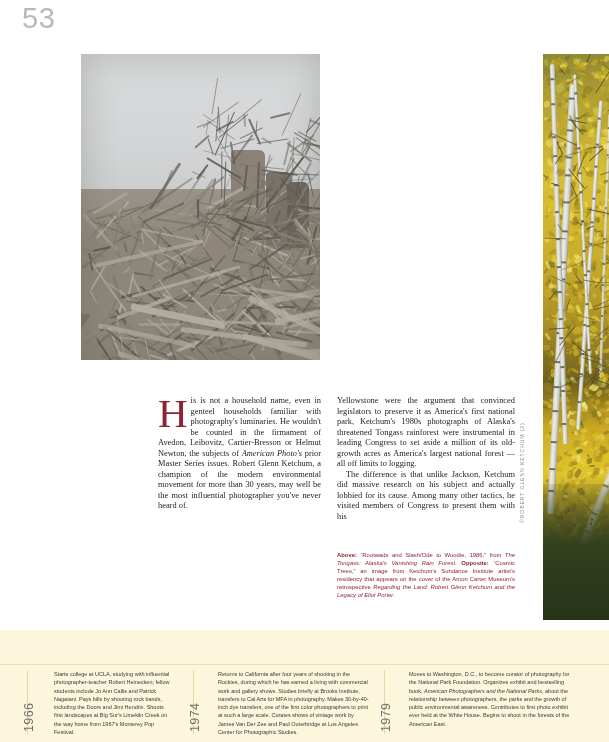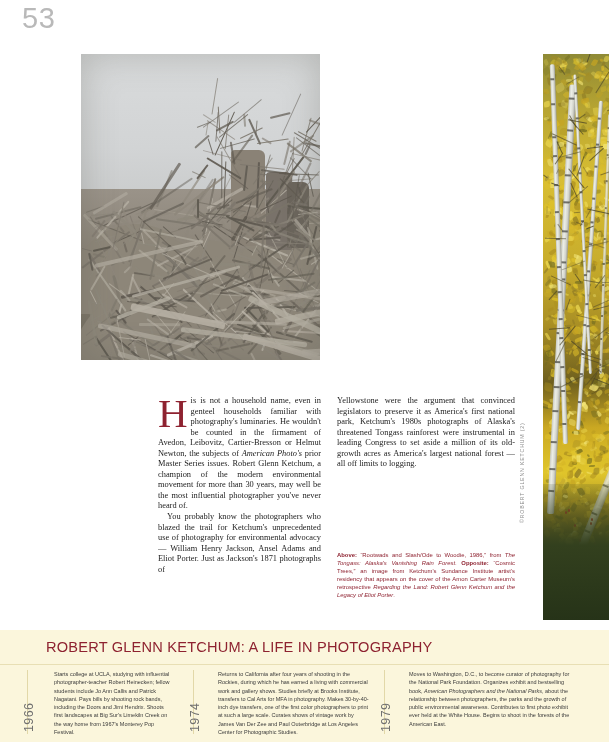--- a/index.html
+++ b/index.html
@@ -1869,33 +1869,32 @@
         <div class="berry" style="left:47.6px;top:464.2px;"></div>
         <div class="berry" style="left:36.2px;top:485.0px;"></div>
       </div>
     <div class="understory"></div>
   </div>
 
   <div class="credit">©ROBERT GLENN KETCHUM (2)</div>
 
   <div class="col col-left">
     <p><span class="dropcap">H</span><span>is is not a household name, even in genteel households familiar with photography's luminaries. He wouldn't be counted in the firmament of Avedon, Leibovitz, Cartier-Bresson or Helmut Newton, the subjects of </span><em>American Photo's</em><span> prior Master Series issues. Robert Glenn Ketchum, a champion of the modern environmental movement for more than 30 years, may well be the most influential photographer you've never heard of.</span></p>
-    <p class="indent">You probably know the photographers who blazed the trail for Ketchum's unprecedented use of photography for environmental advocacy — William Henry Jackson, Ansel Adams and Eliot Porter. Just as Jackson's 1871 photographs of</p>
   </div>
 
   <div class="col col-right">
     <p>Yellowstone were the argument that convinced legislators to preserve it as America's first national park, Ketchum's 1980s photographs of Alaska's threatened Tongass rainforest were instrumental in leading Congress to set aside a million of its old-growth acres as America's largest national forest — all off limits to logging.</p>
+    <p class="indent">The difference is that unlike Jackson, Ketchum did massive research on his subject and actually lobbied for its cause. Among many other tactics, he visited members of Congress to present them with his</p>
   </div>
 
   <div class="caption">
     <b>Above:</b><span> “Rootwads and Slash/Ode to Woodie, 1986,” from </span><i>The Tongass: Alaska's Vanishing Rain Forest</i><span>. </span><b>Opposite:</b><span> “Cosmic Trees,” an image from Ketchum's Sundance Institute artist's residency that appears on the cover of the Amon Carter Museum's retrospective </span><i>Regarding the Land: Robert Glenn Ketchum and the Legacy of Eliot Porter</i><span>.</span>
   </div>
 
   <div class="band">
-    <div class="band-title">ROBERT GLENN KETCHUM: A LIFE IN PHOTOGRAPHY</div>
     <div class="band-rule"></div>
 
     <div class="tl-divider" style="left:27px;"></div>
     <div class="tl-entry" style="left:0;">
       <div class="tl-year" style="left:22px; top:62px;">1966</div>
       <div class="tl-text" style="left:54px; top:0; width:120px;">Starts college at UCLA, studying with influential photographer-teacher Robert Heinecken; fellow students include Jo Ann Callis and Patrick Nagatani. Pays bills by shooting rock bands, including the Doors and Jimi Hendrix. Shoots first landscapes at Big Sur's Limekiln Creek on the way home from 1967's Monterey Pop Festival.</div>
     </div>
 
     <div class="tl-divider" style="left:193px;"></div>
     <div class="tl-entry" style="left:0;">

